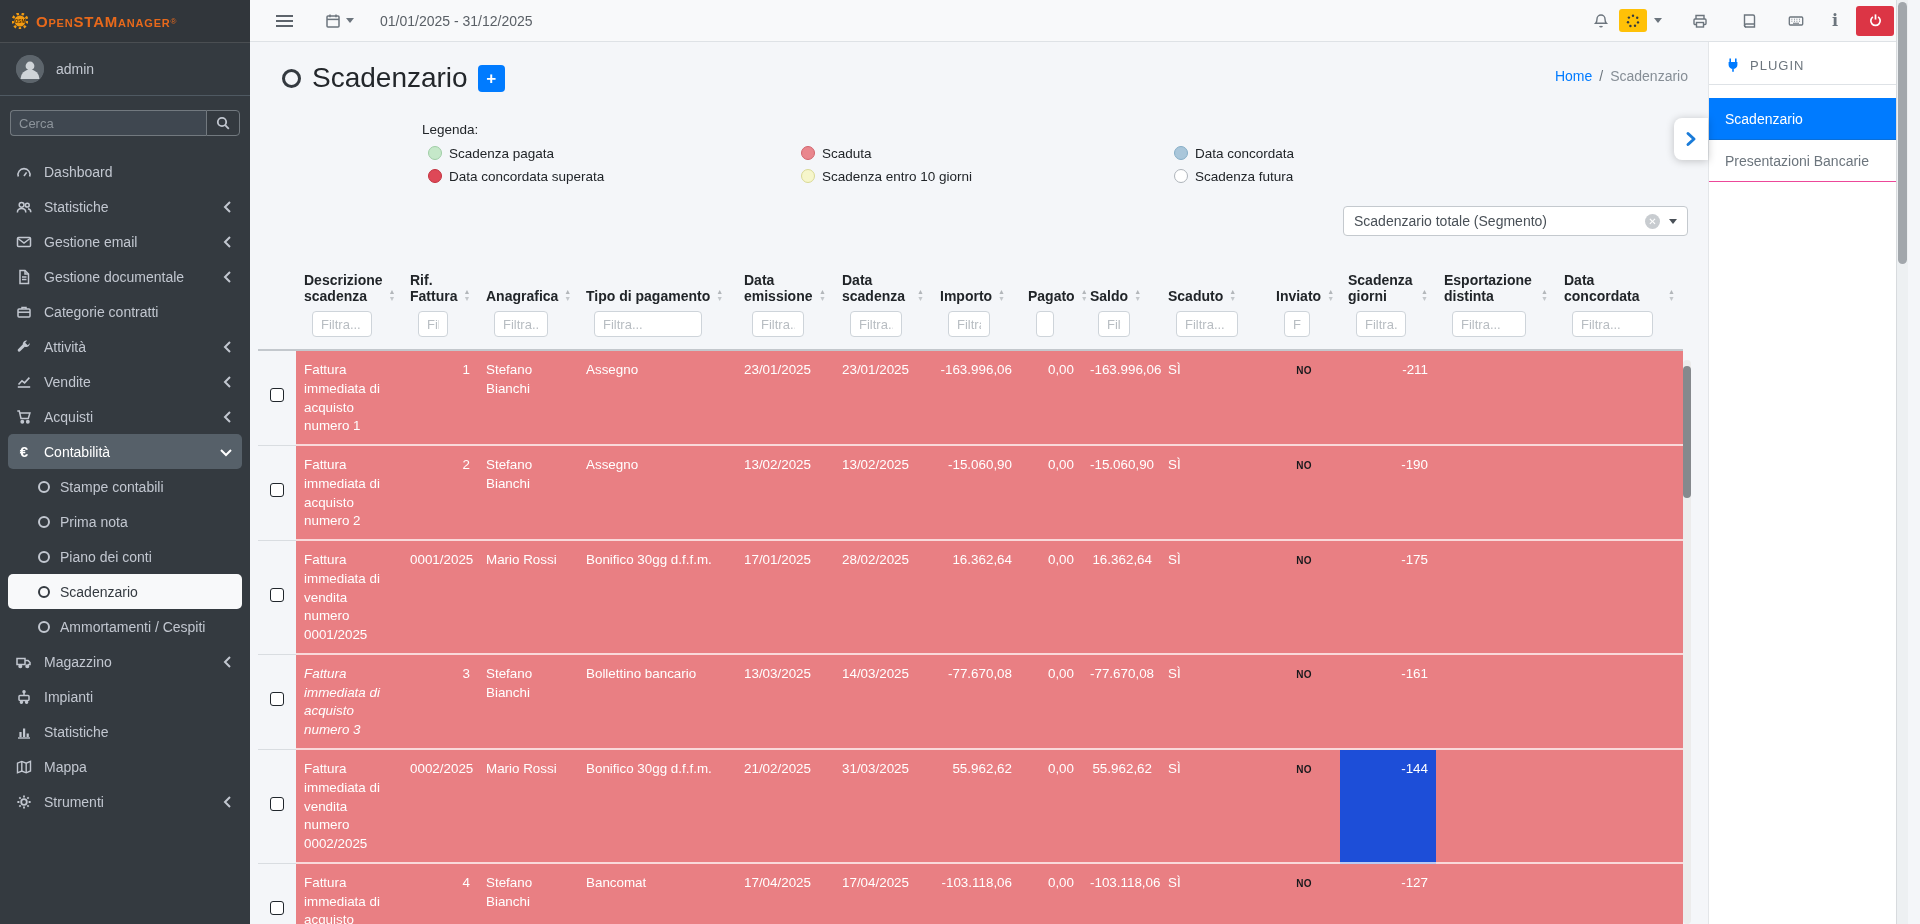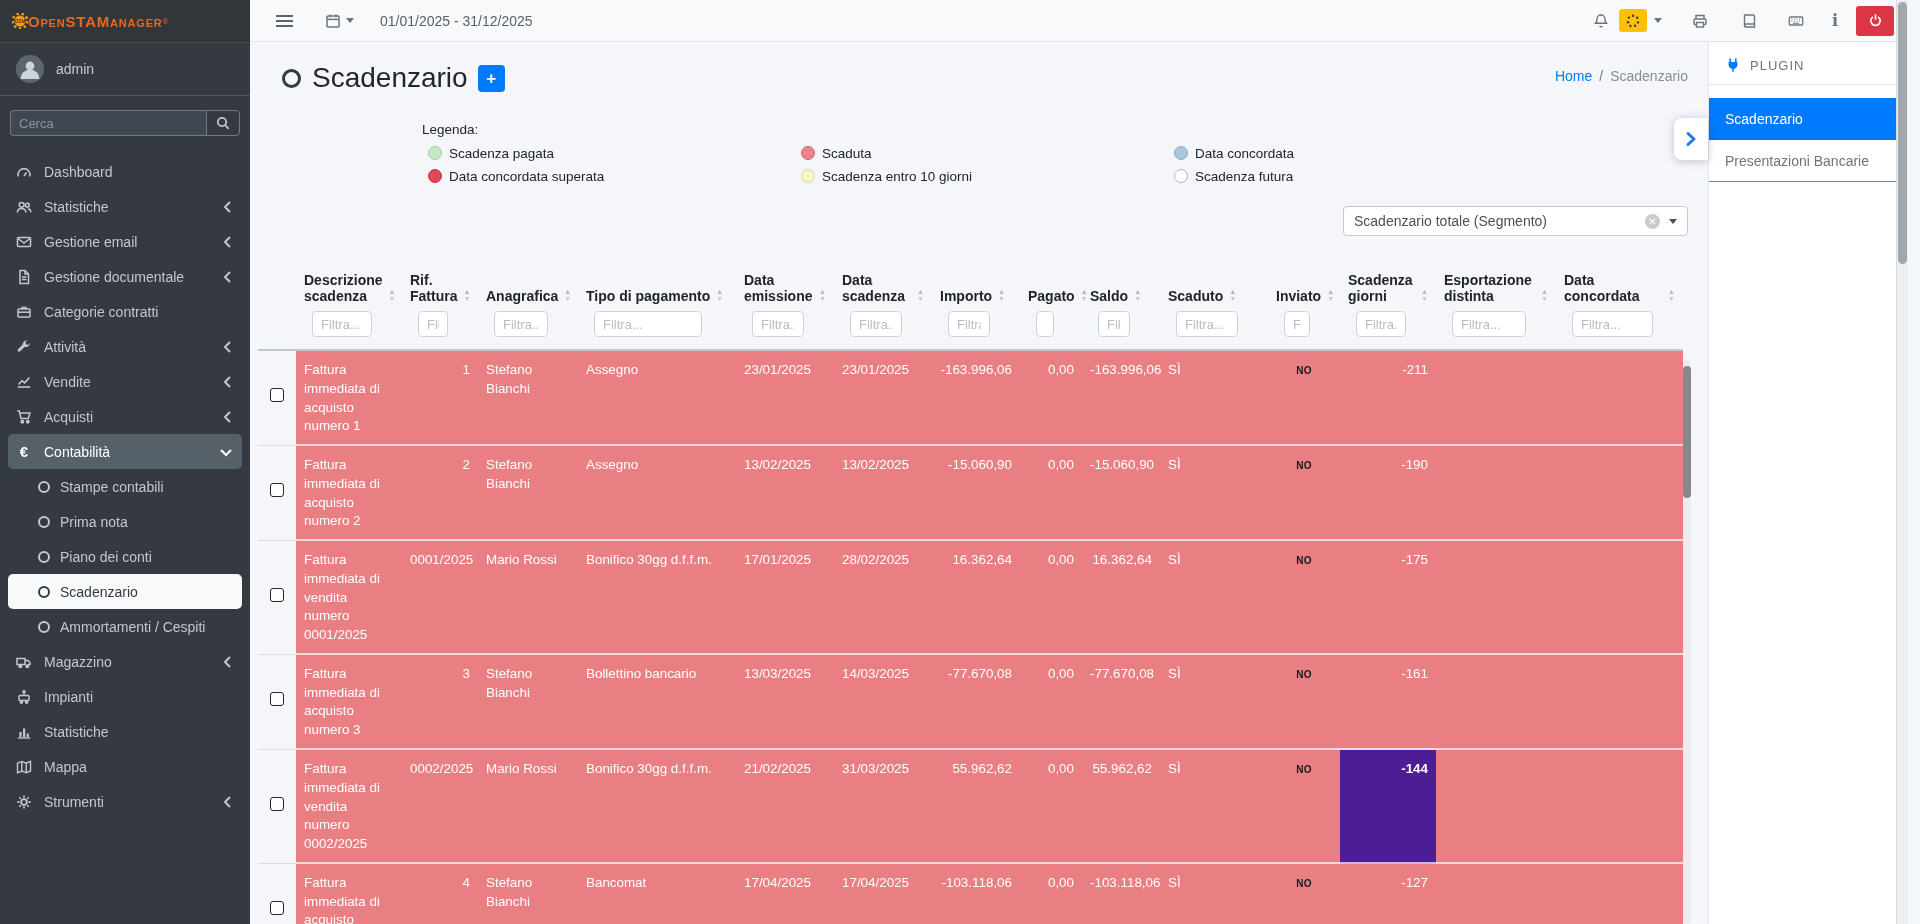--- a/index.html
+++ b/index.html
@@ -2,21 +2,21 @@
 <html><head>
 <meta charset="utf-8">
 <style>
   * { margin:0; padding:0; box-sizing:border-box; }
   html,body { width:1920px; height:924px; overflow:hidden; font-family:"Liberation Sans",sans-serif; background:#f4f6f9; }
   .app { display:flex; width:1908px; height:924px; position:relative; }
 
   
   .sidebar { width:250px; min-width:250px; height:924px; background:#343a40; color:#c2c7d0; display:flex; flex-direction:column; }
   .brand { height:43px; display:flex; align-items:center; padding:0 12px; border-bottom:1px solid rgba(255,255,255,.12); background:#31363b; }
-  .brand-name { margin-left:0; font-weight:700; font-size:15px; letter-spacing:.8px; color:#e8691b; font-variant:small-caps; }
+  .brand-name { margin-left:8px; font-weight:700; font-size:15px; letter-spacing:.8px; color:#e8691b; font-variant:small-caps; }
   .brand-reg { font-size:8px; color:#e8691b; vertical-align:super; }
   .user-row { display:flex; align-items:center; padding:12px 14px 12px 16px; border-bottom:1px solid #4f5962; }
   .avatar { width:28px; height:28px; border-radius:50%; overflow:hidden; background:#5d656c; }
   .user-name { margin-left:12px; font-size:14px; color:#c2c7d0; }
   .search-row { display:flex; margin:14px 10px 10px 10px; }
   .search-input { flex:1; height:26px; background:#3f4750; border:1px solid #72797f; border-right:none; border-radius:4px 0 0 4px; color:#c2c7d0; font-size:13px; padding:0 8px; outline:none; }
   .search-input::placeholder { color:#8d949b; }
   .search-btn { width:34px; height:26px; background:#343a40; border:1px solid #72797f; border-radius:0 4px 4px 0; display:flex; align-items:center; justify-content:center; cursor:pointer; }
   .menu { list-style:none; margin-top:8px; flex:1; overflow:hidden; }
   .mi { display:flex; align-items:center; height:35px; padding:0 14px 0 16px; font-size:14px; cursor:pointer; }
@@ -627,21 +627,21 @@
                   <td class="red num nowrap" style="background: rgb(233, 127, 131);">0,00</td>
                   <td class="red num nowrap" style="background: rgb(233, 127, 131);">16.362,64</td>
                   <td class="red" style="background: rgb(233, 127, 131);">SÌ</td>
                   <td class="red ctr" style="background: rgb(233, 127, 131);"><span class="badge-no">NO</span></td>
                   <td class="red num nowrap" style="background: rgb(233, 127, 131);">-175</td>
                   <td class="red" style="background: rgb(233, 127, 131);"></td>
                   <td class="red" style="background: rgb(233, 127, 131);"></td>
                 </tr>
                 <tr>
                   <td class="cb"><input type="checkbox" class="rowcb" style=""></td>
-                  <td class="red" style="background: rgb(233, 127, 131);">Fattura immediata di acquisto numero 3</td>
+                  <td class="red" style="background: rgb(233, 127, 131); font-style: italic;">Fattura immediata di acquisto numero 3</td>
                   <td class="red num" style="background: rgb(233, 127, 131);">3</td>
                   <td class="red" style="background: rgb(233, 127, 131);">Stefano Bianchi</td>
                   <td class="red" style="background: rgb(233, 127, 131);">Bollettino bancario</td>
                   <td class="red" style="background: rgb(233, 127, 131);">13/03/2025</td>
                   <td class="red" style="background: rgb(233, 127, 131);">14/03/2025</td>
                   <td class="red num nowrap" style="background: rgb(233, 127, 131);">-77.670,08</td>
                   <td class="red num nowrap" style="background: rgb(233, 127, 131);">0,00</td>
                   <td class="red num nowrap" style="background: rgb(233, 127, 131);">-77.670,08</td>
                   <td class="red" style="background: rgb(233, 127, 131);">SÌ</td>
                   <td class="red ctr" style="background: rgb(233, 127, 131);"><span class="badge-no">NO</span></td>
@@ -655,21 +655,21 @@
                   <td class="red num" style="background: rgb(233, 127, 131);">0002/2025</td>
                   <td class="red" style="background: rgb(233, 127, 131);">Mario Rossi</td>
                   <td class="red" style="background: rgb(233, 127, 131);">Bonifico 30gg d.f.f.m.</td>
                   <td class="red" style="background: rgb(233, 127, 131);">21/02/2025</td>
                   <td class="red" style="background: rgb(233, 127, 131);">31/03/2025</td>
                   <td class="red num nowrap" style="background: rgb(233, 127, 131);">55.962,62</td>
                   <td class="red num nowrap" style="background: rgb(233, 127, 131);">0,00</td>
                   <td class="red num nowrap" style="background: rgb(233, 127, 131);">55.962,62</td>
                   <td class="red" style="background: rgb(233, 127, 131);">SÌ</td>
                   <td class="red ctr" style="background: rgb(233, 127, 131);"><span class="badge-no">NO</span></td>
-                  <td class="red num nowrap" style="background: #4c1d95; font-weight: bold;">-144</td>
+                  <td class="red num nowrap" style="background: #1d4ed8;">-144</td>
                   <td class="red" style="background: rgb(233, 127, 131);"></td>
                   <td class="red" style="background: rgb(233, 127, 131);"></td>
                 </tr>
                 <tr>
                   <td class="cb"><input type="checkbox" class="rowcb" style=""></td>
                   <td class="red" style="background: rgb(233, 127, 131);">Fattura immediata di acquisto numero 4</td>
                   <td class="red num" style="background: rgb(233, 127, 131);">4</td>
                   <td class="red" style="background: rgb(233, 127, 131);">Stefano Bianchi</td>
                   <td class="red" style="background: rgb(233, 127, 131);">Bancomat</td>
                   <td class="red" style="background: rgb(233, 127, 131);">17/04/2025</td>

